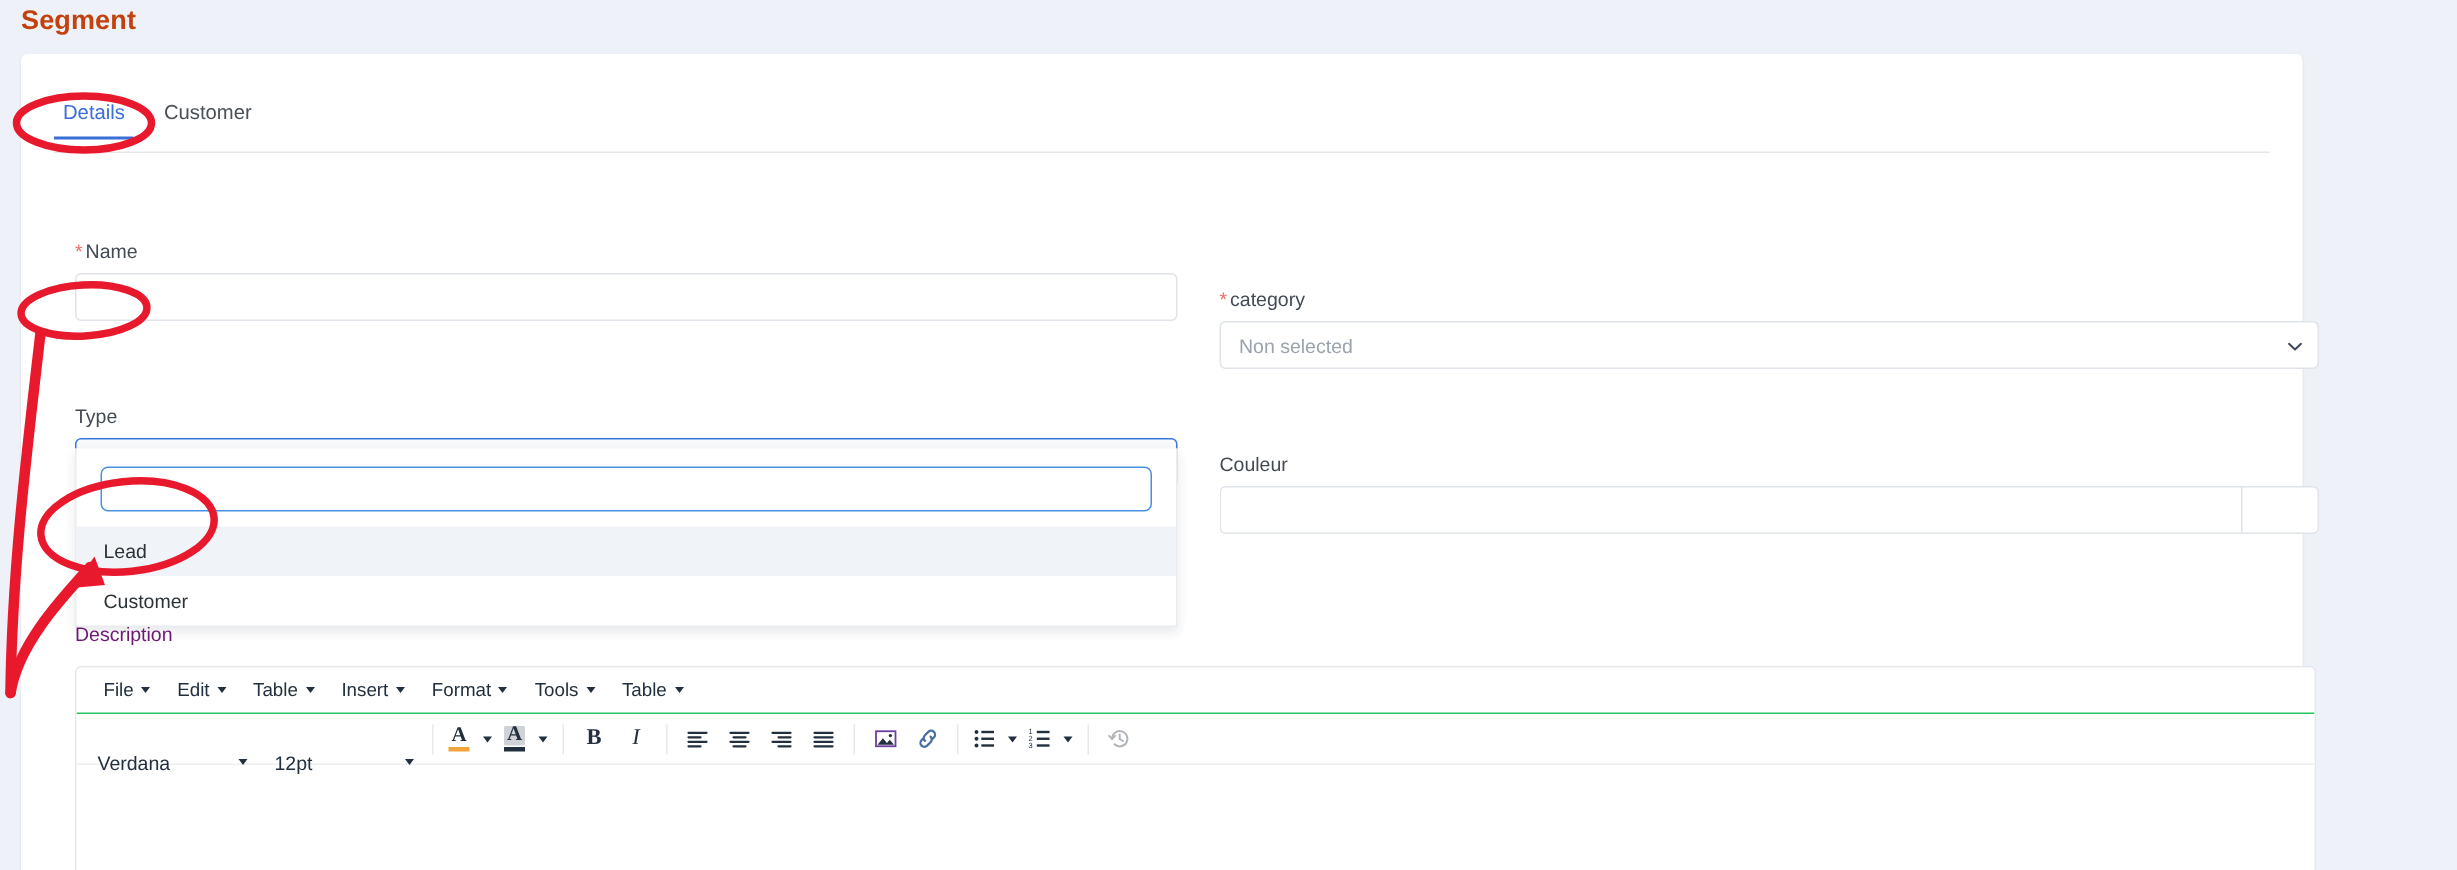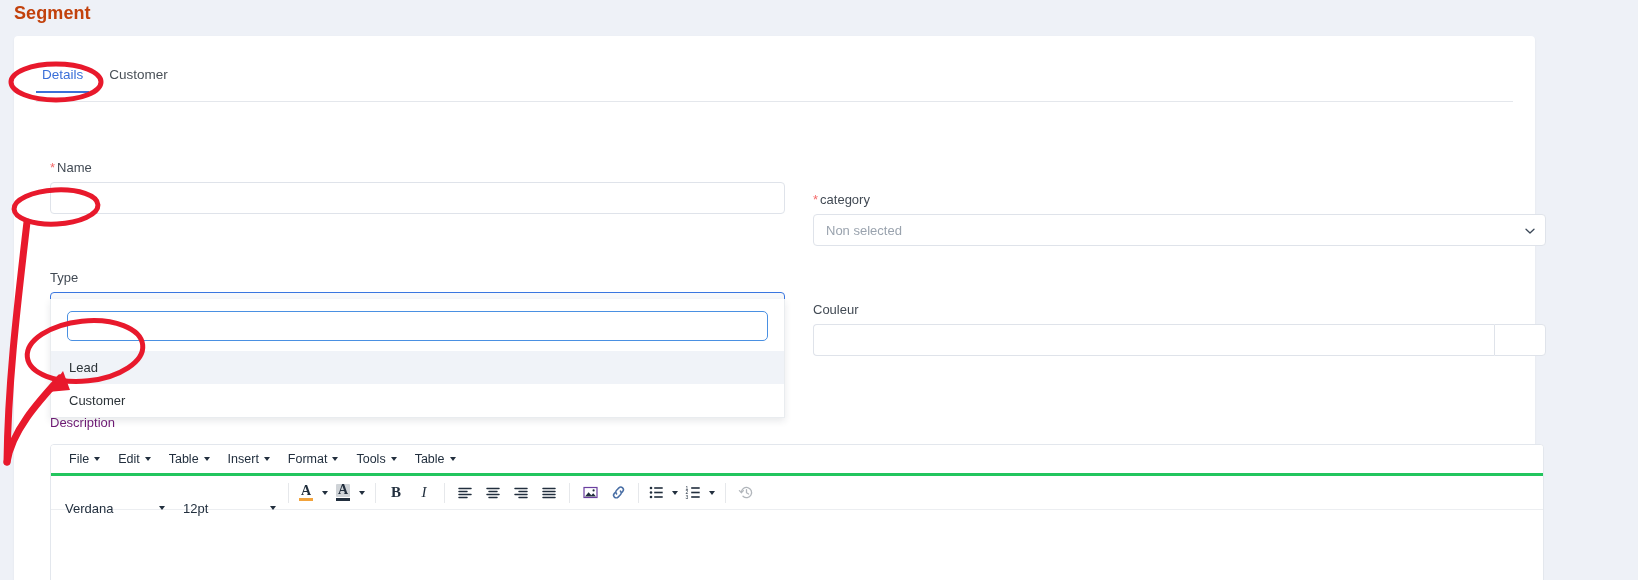--- a/index.html
+++ b/index.html
@@ -192,21 +192,21 @@
     border-radius: 4px 4px 0 0;
     background: #fff;
     overflow: hidden;
   }
   .menubar {
     height: 31px;
     display: flex;
     align-items: center;
     padding-left: 10px;
     background: #fff;
-    border-bottom: 3px solid #22c55e;
+    border-bottom: 1px solid #22c55e;
   }
   .menu-item {
     display: flex;
     align-items: center;
     gap: 5px;
     font-size: 12.5px;
     color: #222f3e;
     padding: 3px 8px;
     margin-right: 2px;
     border-radius: 3px;

